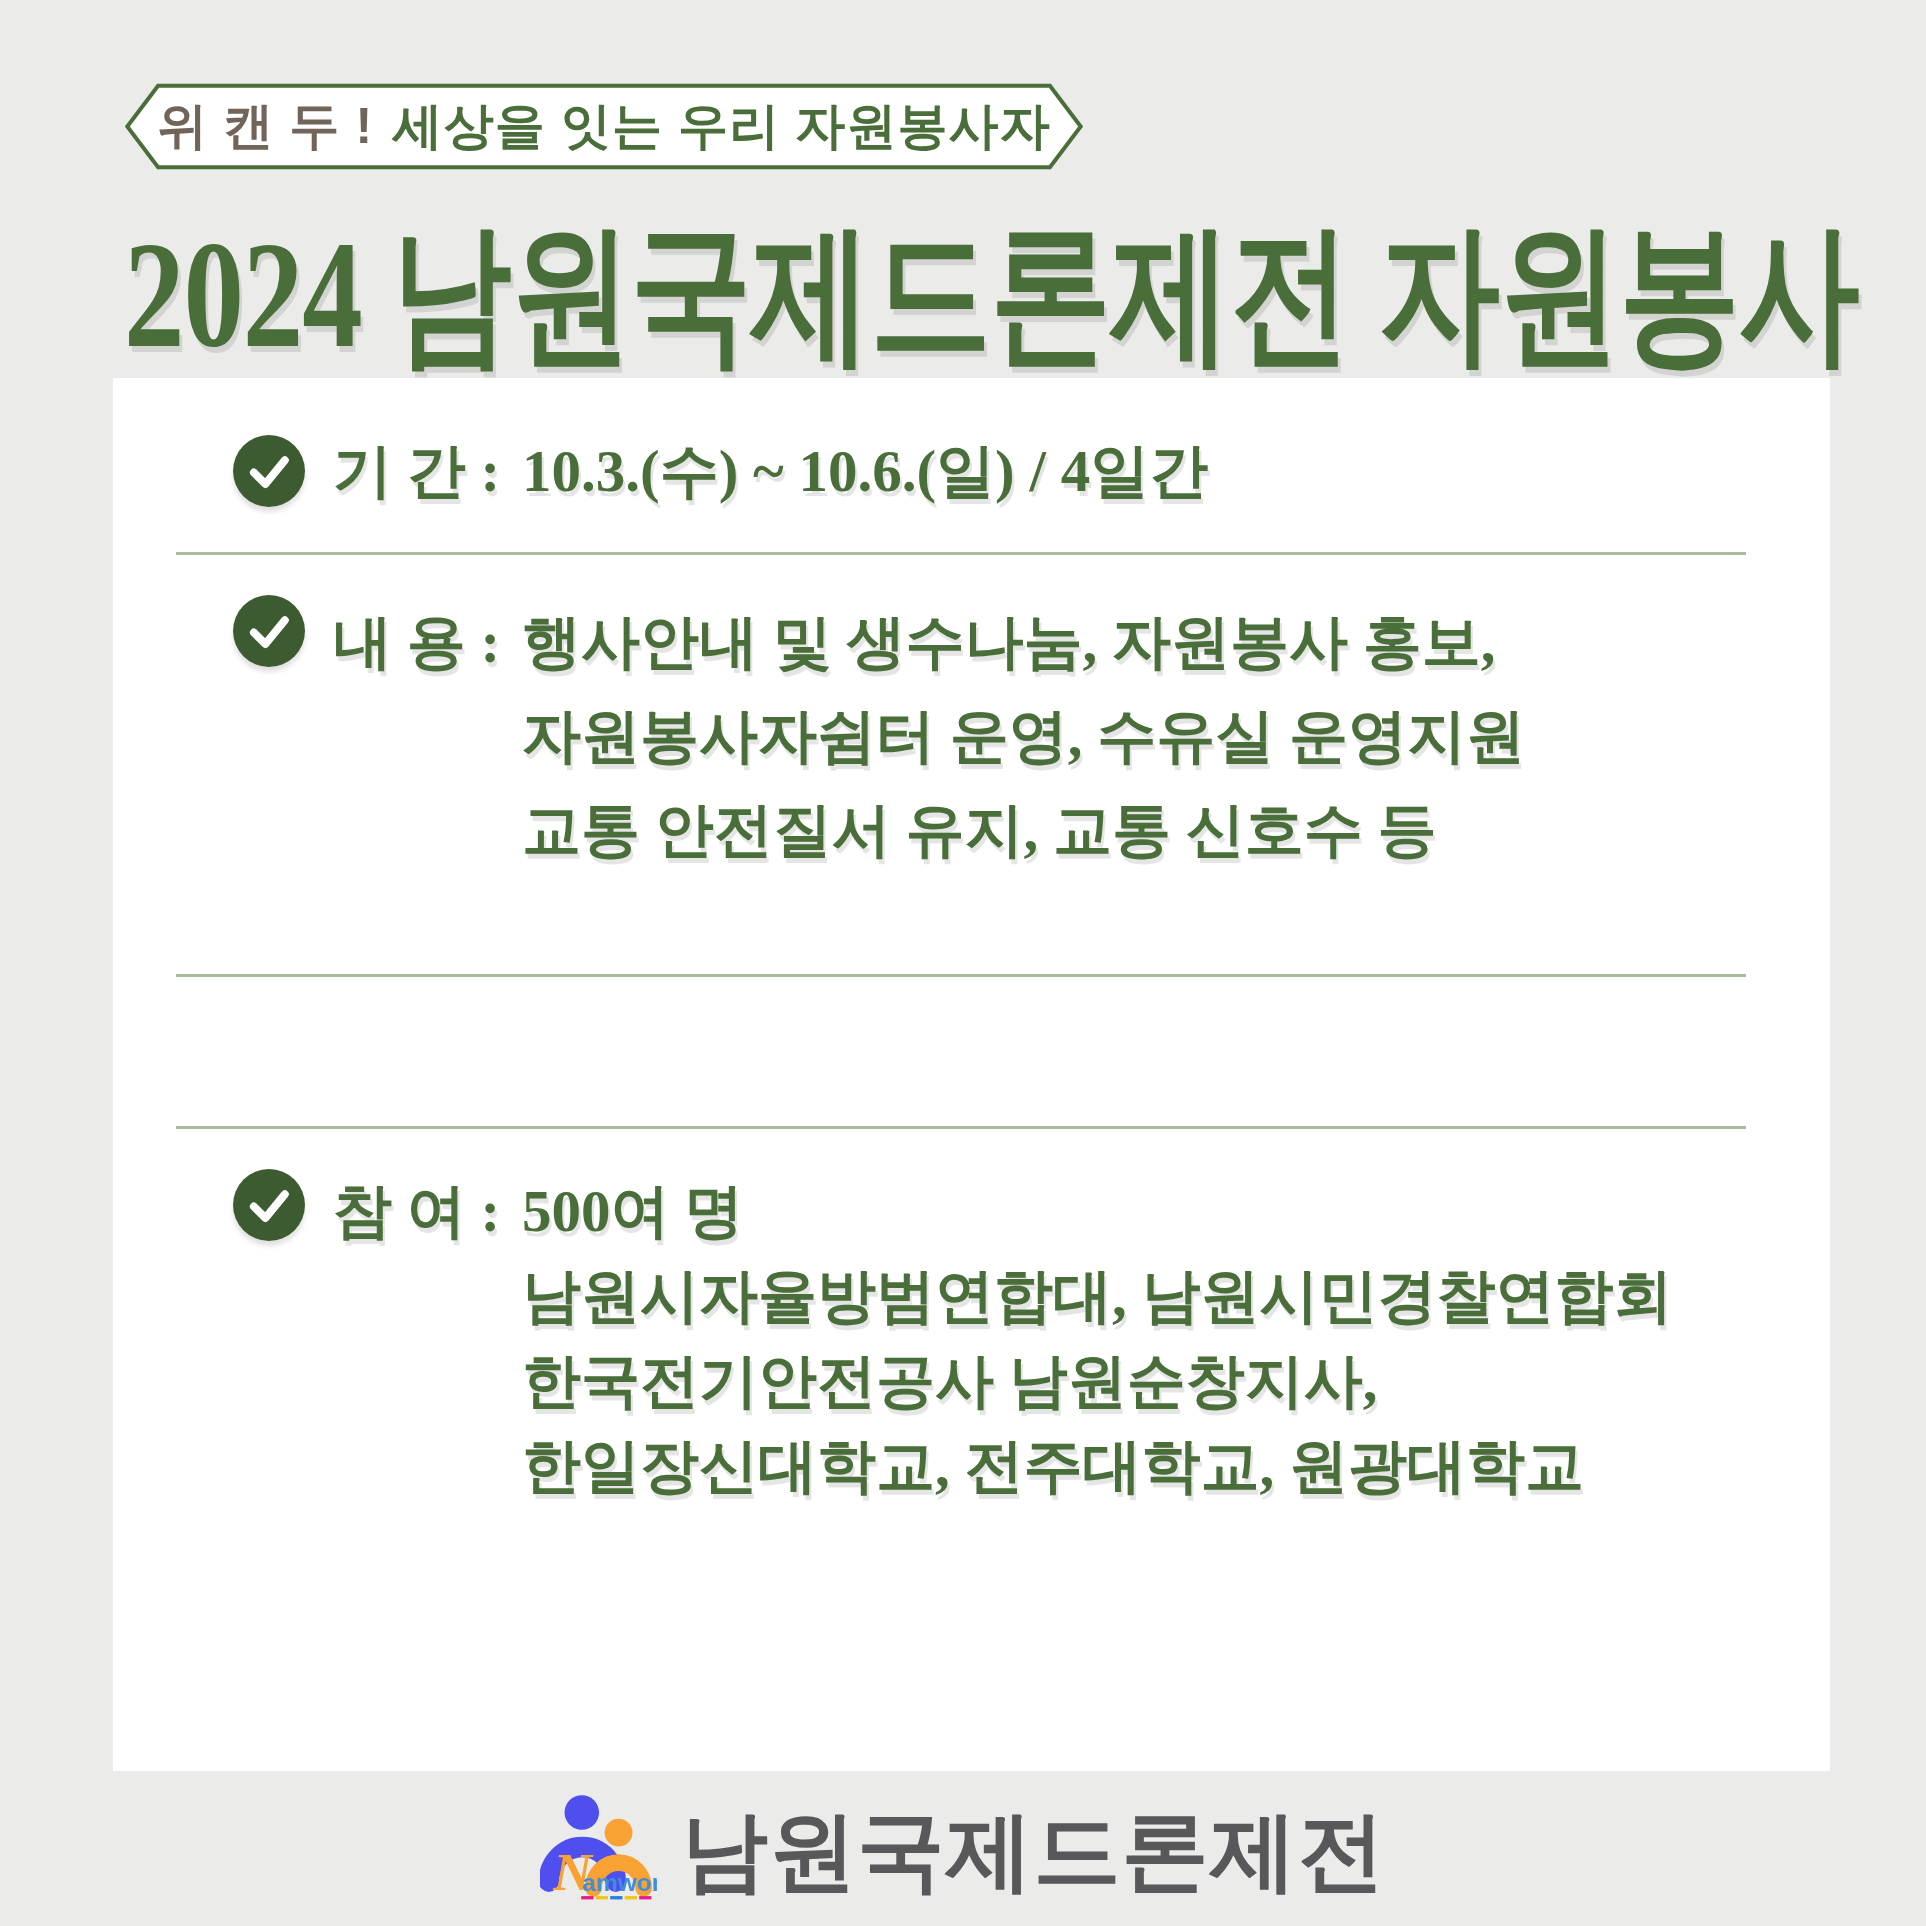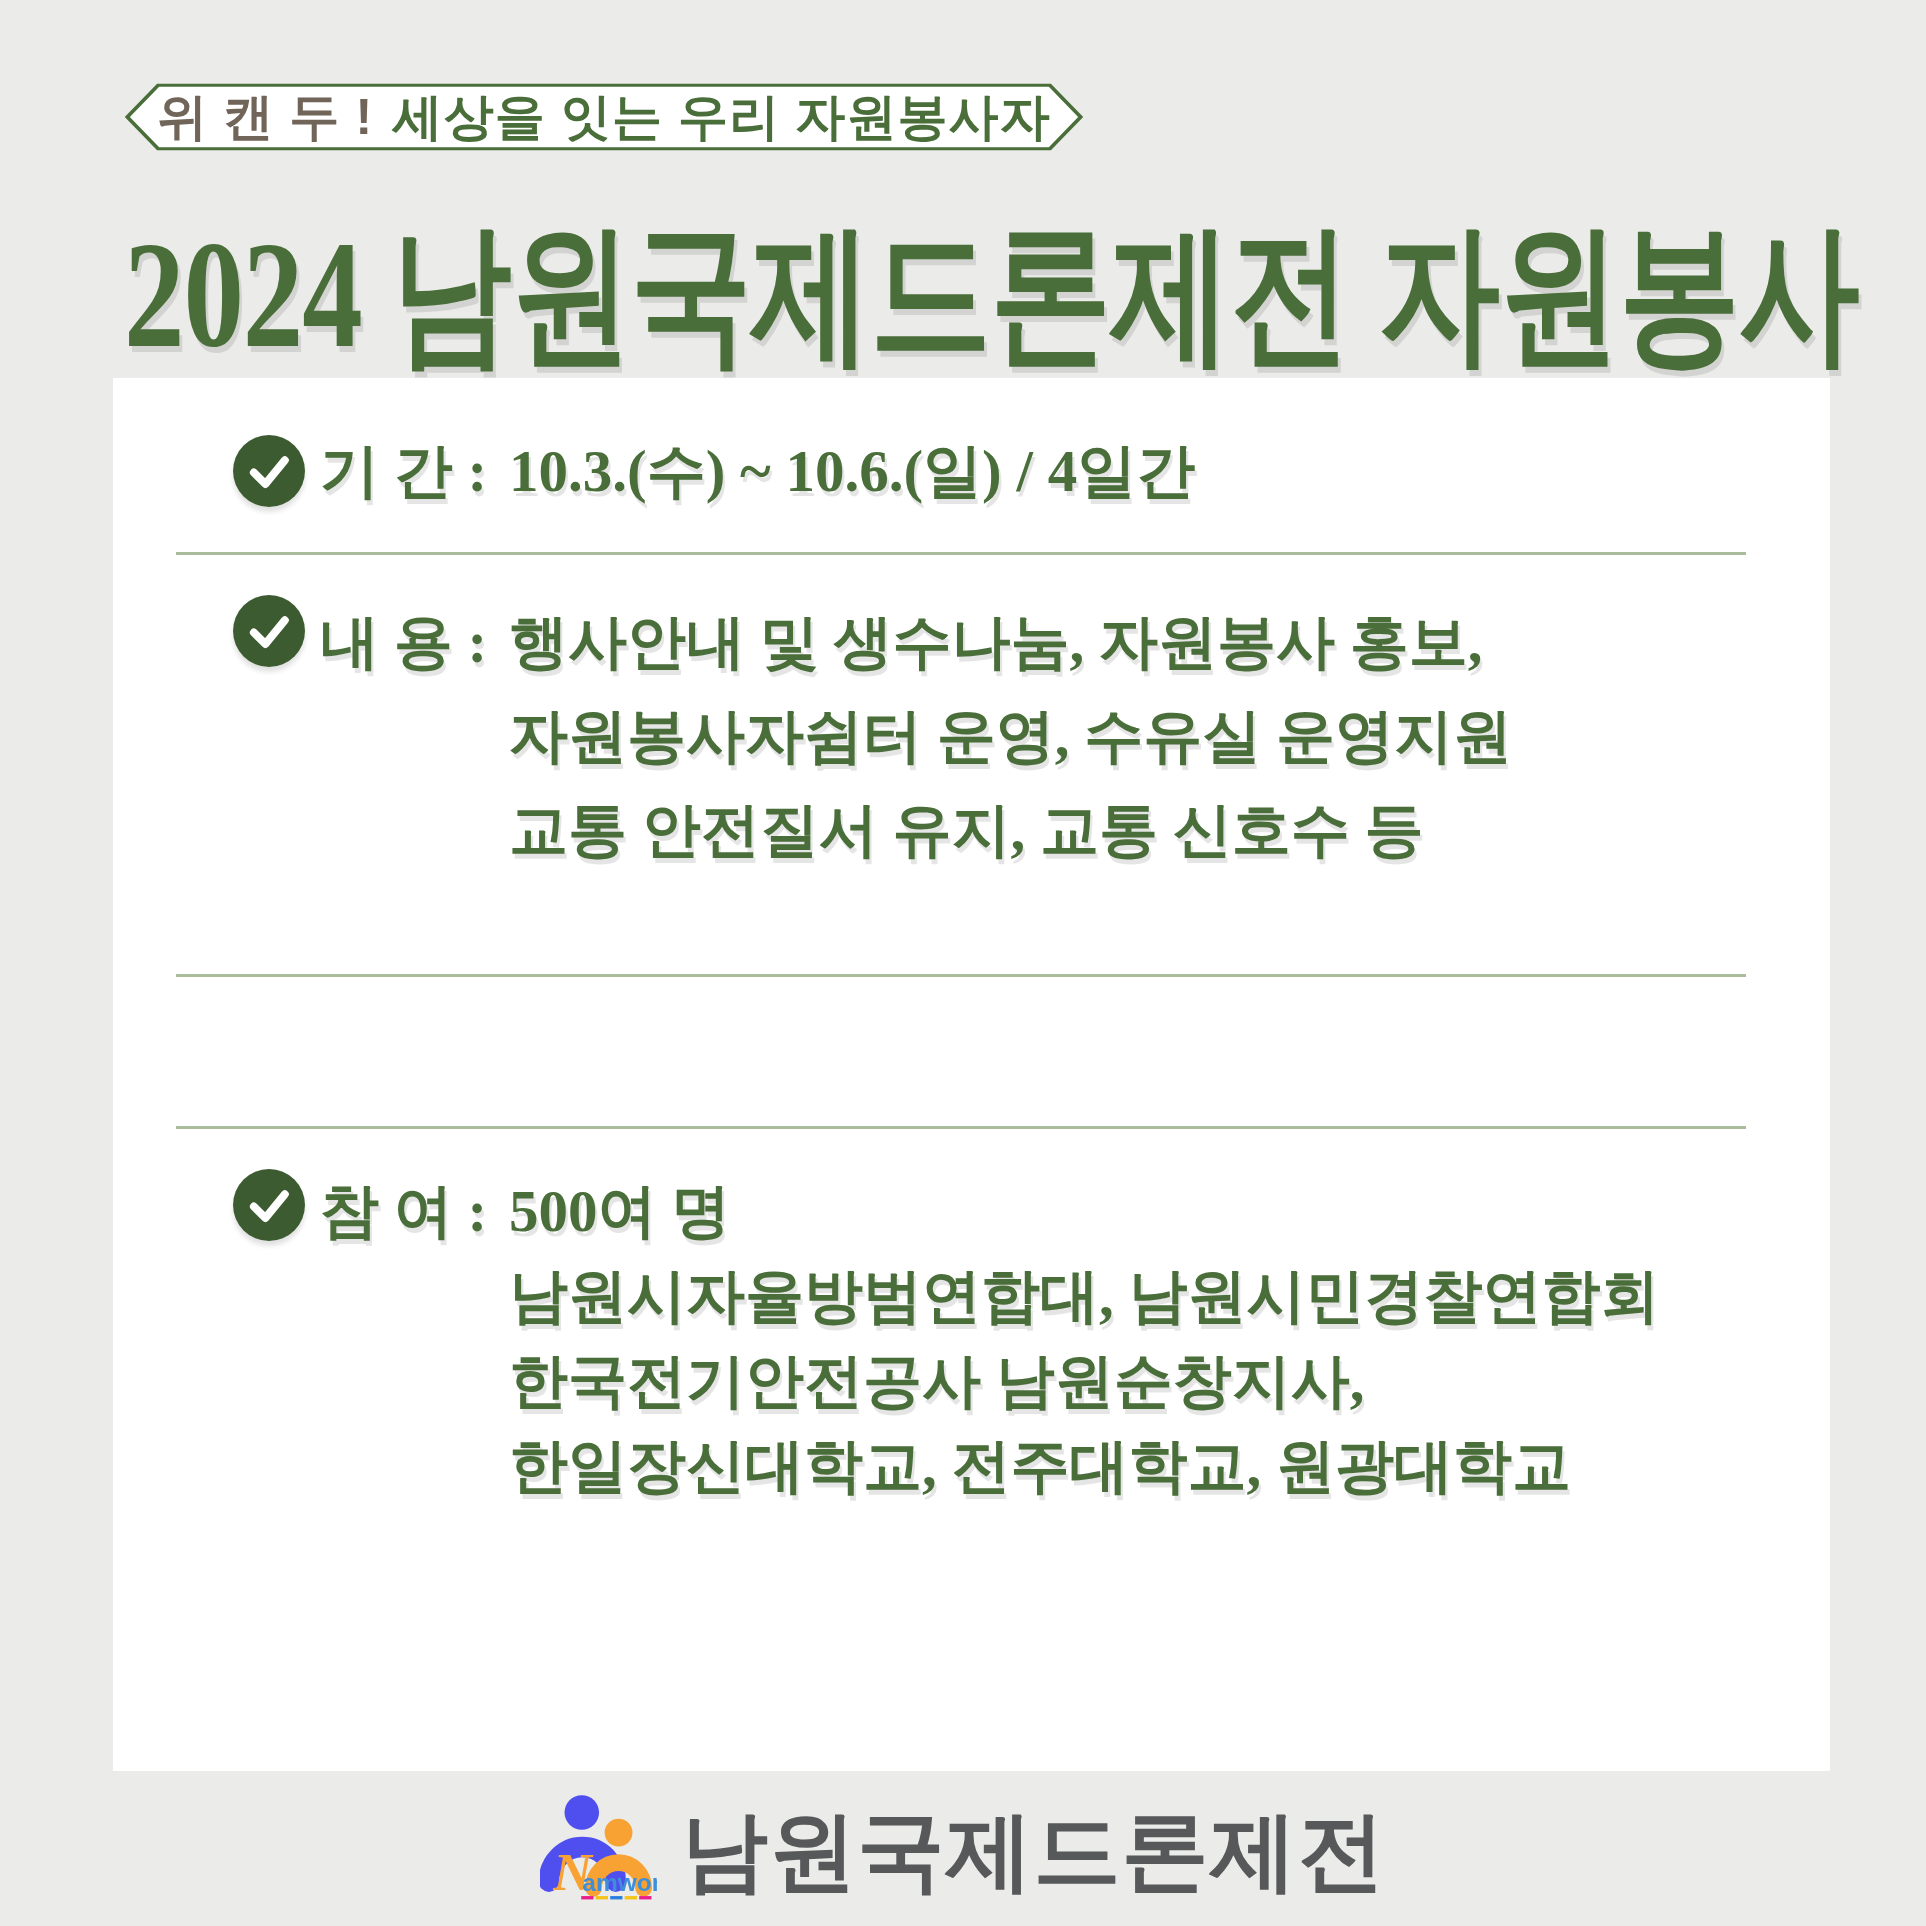--- a/index.html
+++ b/index.html
@@ -11,21 +11,21 @@
   *{box-sizing:border-box; margin:0; padding:0;}
   html,body{width:1926px; height:1926px;}
   body{
     background:var(--background);
     font-family:"Liberation Sans", sans-serif;
     position:relative; overflow:hidden;
   }
   .poster{position:absolute; inset:0;}
 
   
-  .badge-wrap{position:absolute; left:125px; top:83px; width:958px; height:68px;}
+  .badge-wrap{position:absolute; left:125px; top:83px; width:958px; height:87px;}
   .badge-wrap svg{position:absolute; inset:0; width:100%; height:100%;}
   .badge-shape{fill:#ffffff; stroke:var(--green); stroke-width:7;}
   .badge-text{
     position:absolute; inset:0; display:flex; align-items:center; justify-content:center;
     gap:19.4px; font-size:50px; font-weight:800; letter-spacing:1.1px; white-space:nowrap;
   }
   .badge-highlight{color:var(--brown);}
   .badge-rest{color:var(--green);}
 
   
@@ -33,21 +33,21 @@
     position:absolute; left:124px; top:192px;
     font-family:"Liberation Serif", serif;
     font-size:121px; font-weight:700; letter-spacing:-1.1px;
     color:var(--green); white-space:nowrap;
     transform:scaleY(1.26); transform-origin:left top;
     text-shadow:2.9px 4.6px 0 rgba(0,0,0,0.10);
   }
 
   
   .panel{position:absolute; left:113px; top:378px; width:1717px; height:1393px; background:var(--panel);}
-  .row{position:absolute; left:120px; display:flex; gap:15px; align-items:flex-start;}
+  .row{position:absolute; left:120px; display:flex; gap:28px; align-items:flex-start;}
   .row.center{align-items:center;}
   .check{
     width:72px; height:72px; flex:0 0 72px; border-radius:50%;
     box-shadow:0 5.1px 5.1px rgba(0,0,0,0.12);
   }
   .check svg{width:100%; height:100%; display:block;}
   .check circle{fill:var(--green-dark);}
   .check path{stroke:#ffffff; stroke-width:11; fill:none; stroke-linecap:round; stroke-linejoin:round;}
   .row-text{
     font-family:"Liberation Serif", serif;

